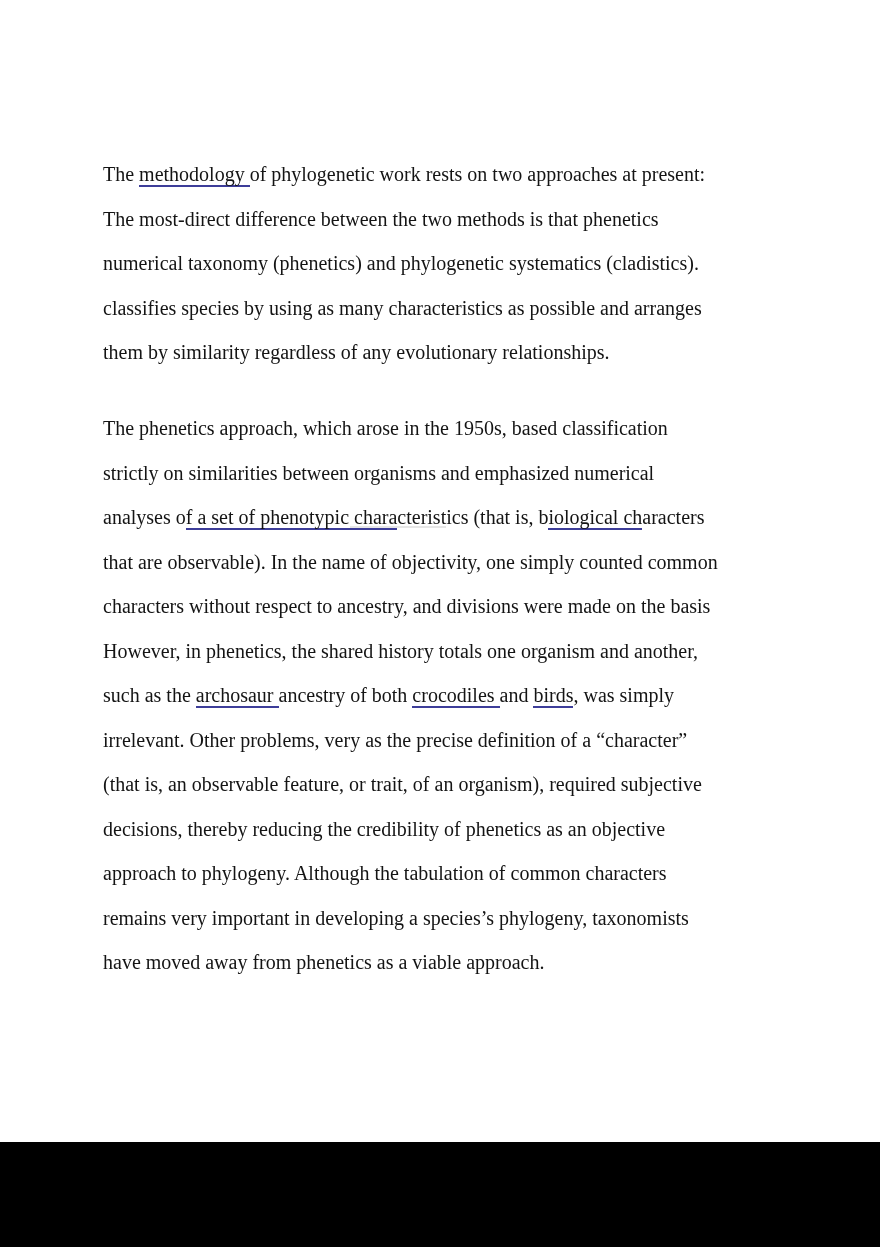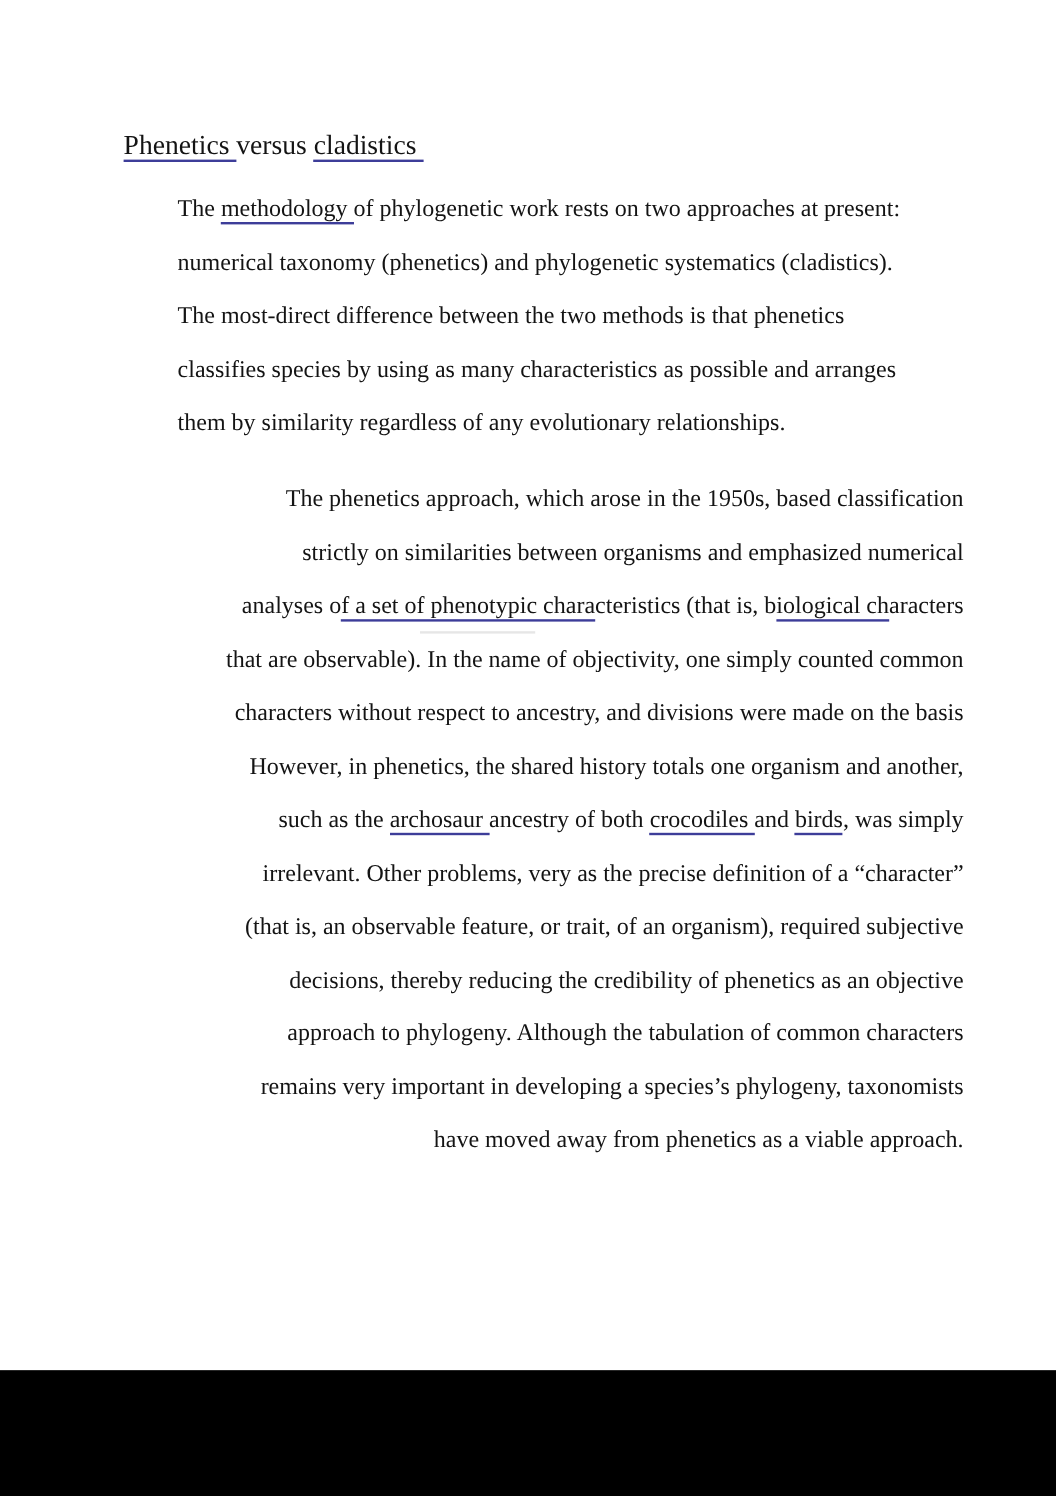--- a/index.html
+++ b/index.html
@@ -36,22 +36,22 @@
     white-space: pre;
   }
   .para {
     position: absolute;
     left: 103px;
     width: 700px;
     font-size: 20px;
     line-height: 44.5px;
   }
   .para-1 { top: 152px; }
-  .para-2 { top: 394px; text-align: right; }
-  .line { white-space: pre; margin-left: 45px; }
+  .para-2 { top: 406px; }
+  .line { white-space: pre; }
   .seg { white-space: pre; }
   .link-underline {
     border-bottom: 2px solid var(--link-underline);
     cursor: pointer;
   }
   .artifact-line {
     position: absolute;
     left: 350px;
     top: 526px;
     width: 96px;
@@ -64,26 +64,25 @@
     top: 1142px;
     width: 880px;
     height: 105px;
     background: var(--outside-bg);
   }
 </style>
 </head>
 <body>
 
 <div class="page">
-  <h1 class="title" id="doc-title"><span class="seg link-underline">Phenetics </span><span class="seg">versus </span><span class="seg link-underline">cladistics </span></h1>
   <div id="doc-body">
       <div class="para para-1">
         <div class="line"><span class="seg">The </span><span class="seg link-underline">methodology </span><span class="seg">of phylogenetic work rests on two approaches at present:</span></div>
+        <div class="line"><span class="seg">The most-direct difference between the two methods is that phenetics</span></div>
         <div class="line"><span class="seg">numerical taxonomy (phenetics) and phylogenetic systematics (cladistics).</span></div>
-        <div class="line"><span class="seg">The most-direct difference between the two methods is that phenetics</span></div>
         <div class="line"><span class="seg">classifies species by using as many characteristics as possible and arranges</span></div>
         <div class="line"><span class="seg">them by similarity regardless of any evolutionary relationships.</span></div>
       </div>
       <div class="para para-2">
         <div class="line"><span class="seg">The phenetics approach, which arose in the 1950s, based classification</span></div>
         <div class="line"><span class="seg">strictly on similarities between organisms and emphasized numerical</span></div>
         <div class="line"><span class="seg">analyses o</span><span class="seg link-underline">f a set of phenotypic chara</span><span class="seg">cteristics (that is, b</span><span class="seg link-underline">iological ch</span><span class="seg">aracters</span></div>
         <div class="line"><span class="seg">that are observable). In the name of objectivity, one simply counted common</span></div>
         <div class="line"><span class="seg">characters without respect to ancestry, and divisions were made on the basis</span></div>
         <div class="line"><span class="seg">However, in phenetics, the shared history totals one organism and another,</span></div>

